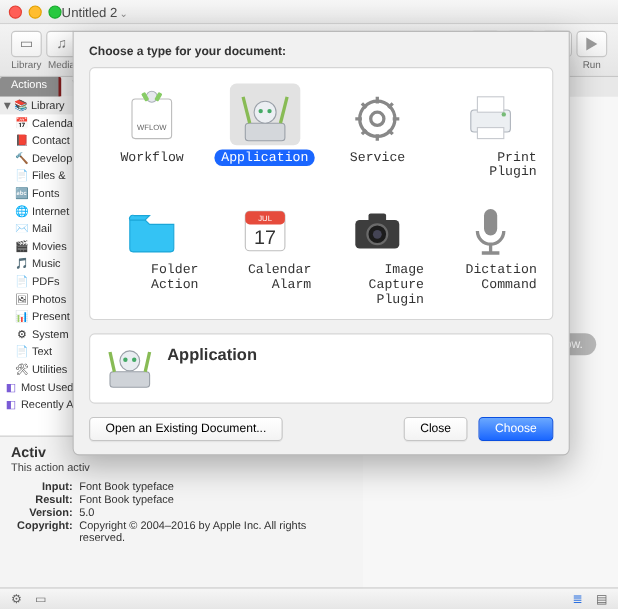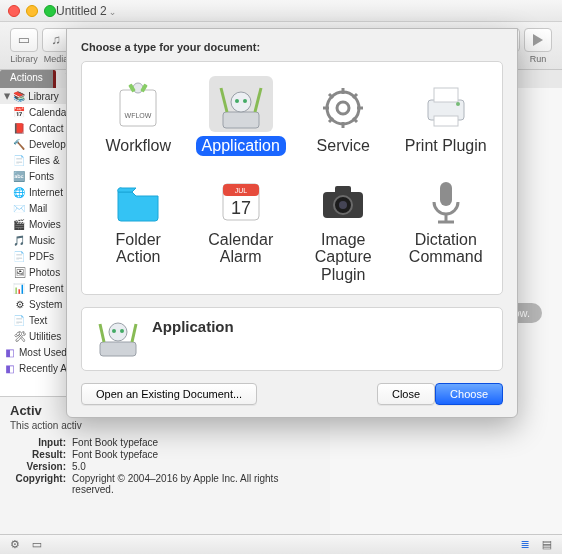--- a/index.html
+++ b/index.html
@@ -57,27 +57,27 @@
   .statusbar .sicon { width:14px;height:14px; display:inline-flex; align-items:center; justify-content:center;}
   .sspace { flex:1;}
 
   
   .sheet { position:absolute; left:66px; top:28px; width:452px; background:#f1f1f1; border:1px solid #b9b9b9; border-radius:0 0 6px 6px; box-shadow:0 10px 30px rgba(0,0,0,.3); padding:12px 14px 12px; }
   .sheet h3 { font-size:11px; font-weight:bold; margin-bottom:8px;}
   .grid { background:#fff; border:1px solid #d5d5d5; border-radius:5px; padding:14px 8px 10px; display:grid; grid-template-columns:repeat(4,1fr); row-gap:14px; column-gap:6px;}
   .cell { display:flex; flex-direction:column; align-items:center; gap:4px; cursor:pointer;}
   .thumb { width:64px; height:56px; display:flex; align-items:flex-end; justify-content:center; border-radius:6px;}
   .cell.selected .thumb { background:#e2e2e2;}
-  .cap { font-size:16px; text-align:center; color:#333; padding:1px 6px; border-radius:7px; line-height:1.1; min-height:12px;}
+  .cap { font-size:12px; text-align:right; color:#333; padding:1px 6px; border-radius:7px; line-height:1.1; min-height:12px;font-family:Liberation Mono, monospace;}
   .cell.selected .cap { background:#1a66ff; color:#fff;}
   .descbox { margin-top:12px; background:#fff; border:1px solid #d5d5d5; border-radius:5px; padding:10px 12px; display:flex; gap:10px;}
   .descbox .dicon { width:48px; height:42px;}
   .descbox h4 { font-size:15px; font-weight:bold; margin-bottom:4px;}
   .descbox p { font-size:10px; color:#444; line-height:1.3;}
-  .btnrow { display:flex; margin-top:12px; align-items:center;}
+  .btnrow { display:flex; gap:10px; margin-top:12px; align-items:center;}
   .btnrow .fspace { flex:1;}
   .macbtn { height:22px; padding:0 14px; border:1px solid #c5c5c5; border-radius:4px; background:linear-gradient(#fff,#f3f3f3); font-size:11px; cursor:pointer; box-shadow:0 1px 0 rgba(0,0,0,.05);}
   .macbtn.primary { background:linear-gradient(#6aa8ff,#1a66ff); color:#fff; border:1px solid #0a4fe0;}
 
   
   svg { display:block; }
 </style>
 </head>
 <body>
 

